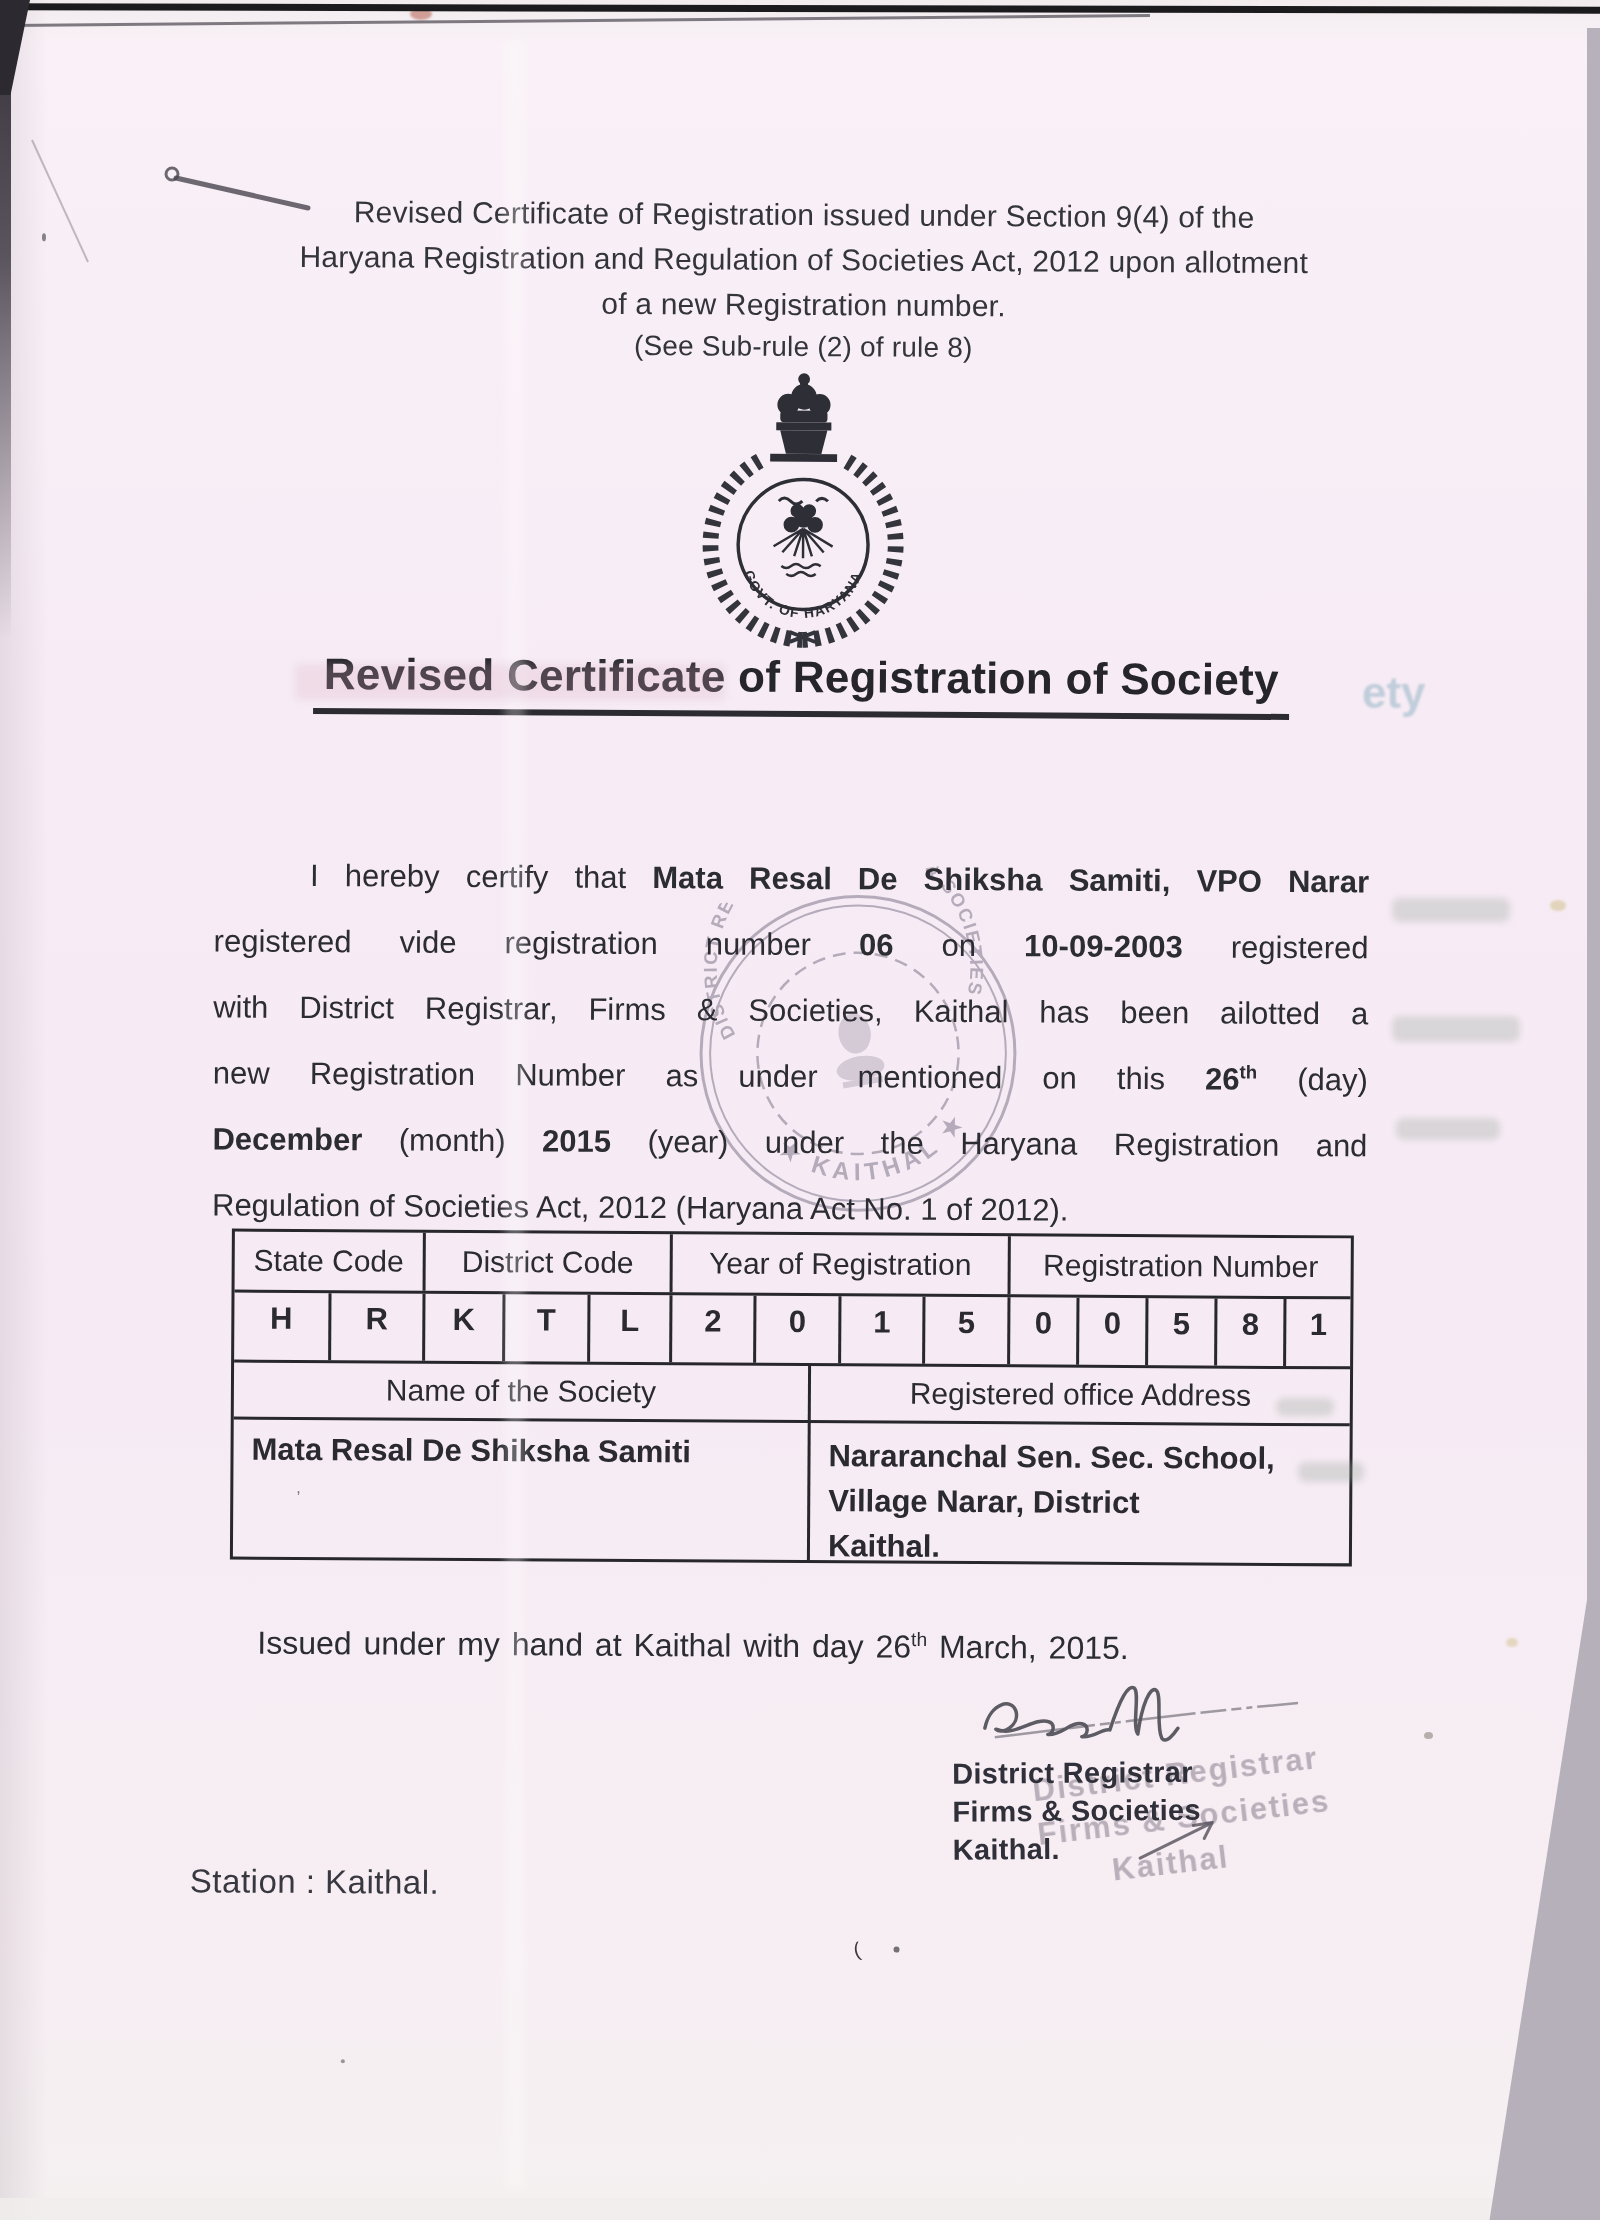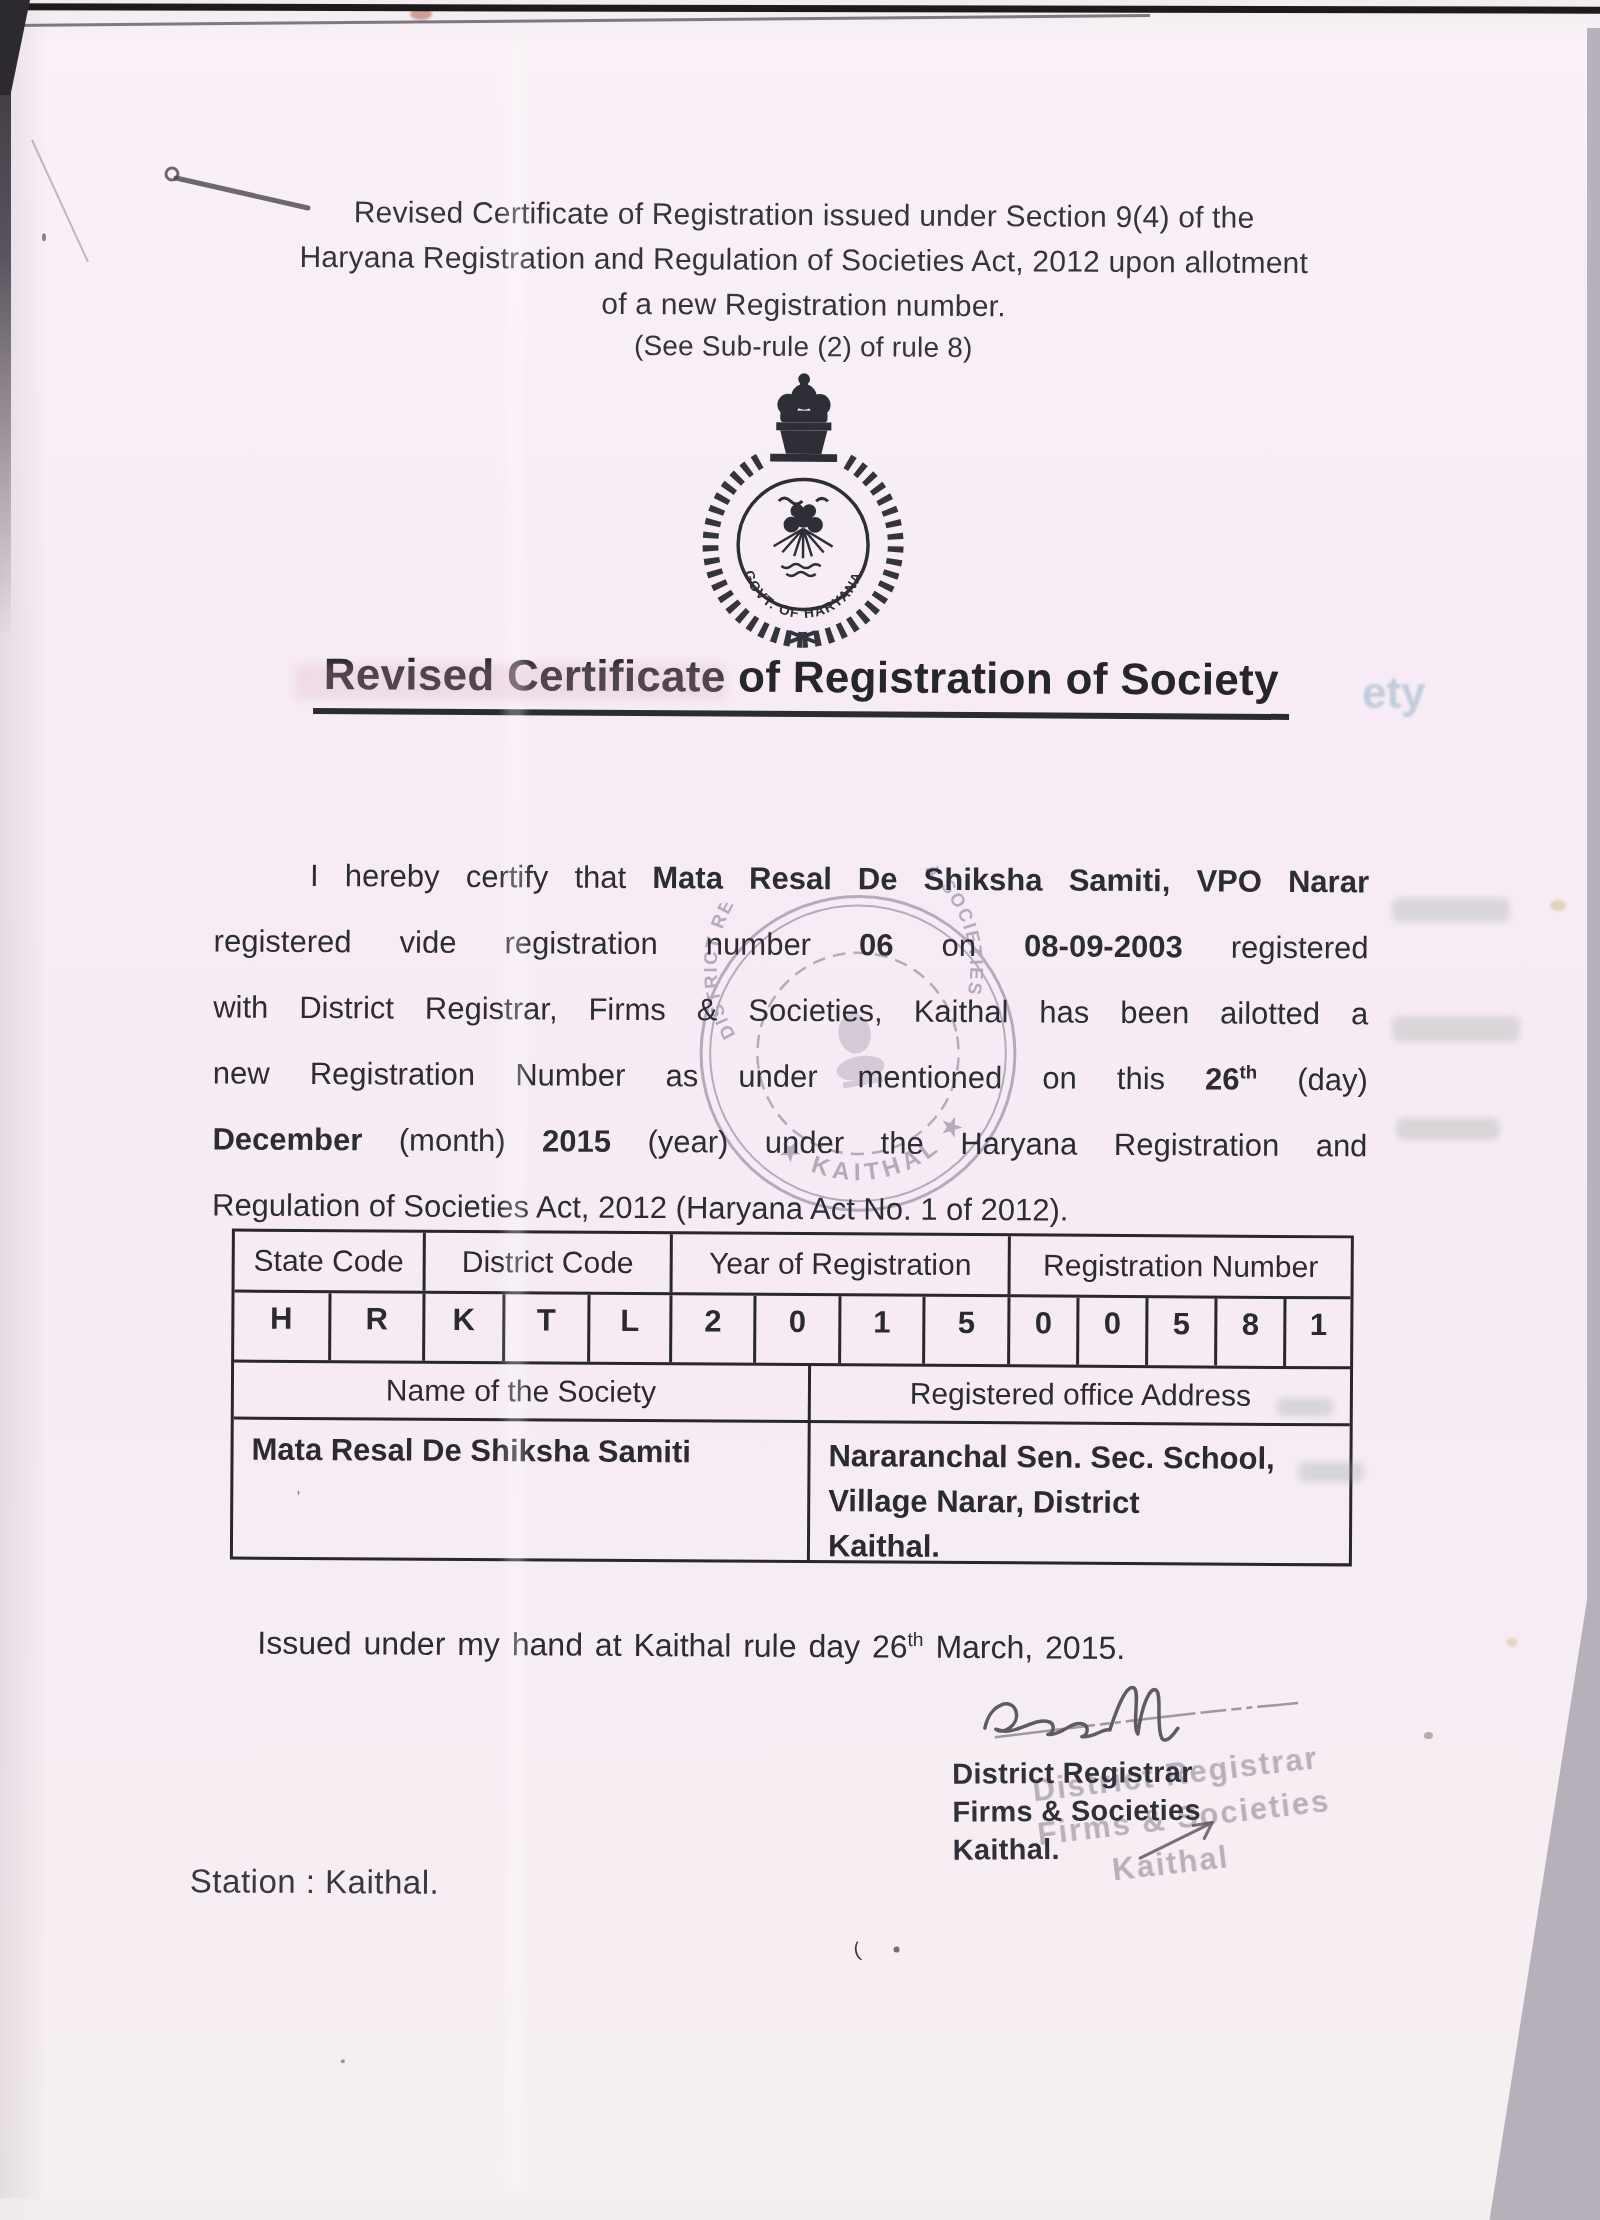--- a/index.html
+++ b/index.html
@@ -151,21 +151,21 @@
         </text>
       </g>
     </svg>
 
     <div class="title-wrap">
       <span class="title">Revised Certificate of Registration of Society</span>
     </div>
 
     <div class="bodytext">
         <div class="bline jl ind"><span>I hereby certify that </span><span class="b">Mata Resal De Shiksha Samiti, VPO Narar</span></div>
-        <div class="bline jl"><span>registered vide registration number </span><span class="b">06</span><span> on </span><span class="b">08-09-2003</span><span> registered</span></div>
+        <div class="bline jl"><span>registered vide registration number </span><span class="b">06</span><span> on </span><span class="b">10-09-2003</span><span> registered</span></div>
         <div class="bline jl"><span>with District Registrar, Firms &amp; Societies, Kaithal has been ailotted a</span></div>
         <div class="bline jl"><span>new Registration Number as under mentioned on this </span><span class="b">26</span><sup class="b">th</sup><span> (day)</span></div>
         <div class="bline jl"><span class="b">December</span><span> (month) </span><span class="b">2015</span><span> (year) under the Haryana Registration and</span></div>
         <div class="bline"><span>Regulation of Societies Act, 2012 (Haryana Act No. 1 of 2012).</span></div>
       </div>
 
     <svg class="seal" viewBox="0 0 340 340">
       <g fill="none" stroke="#8d8498">
         <circle cx="170" cy="170" r="156" stroke-width="3"></circle>
         <circle cx="170" cy="170" r="147" stroke-width="2"></circle>
@@ -214,21 +214,21 @@
         <div class="tcell hcell">Registered office Address</div>
       </div>
       <div class="trow r4">
         <div class="tcell namecell">Mata Resal De Shiksha Samiti</div>
         <div class="tcell addrcell">Nararanchal Sen. Sec. School,
 Village Narar, District
 Kaithal.</div>
       </div>
     </div>
 
-    <div class="issued"><span>Issued under my hand at </span><span class="b">Kaithal</span><span> rule day </span><span class="b">26</span><sup class="b">th</sup><span class="b"> March, 2015.</span></div>
+    <div class="issued"><span>Issued under my hand at </span><span class="b">Kaithal</span><span> with day </span><span class="b">26</span><sup class="b">th</sup><span class="b"> March, 2015.</span></div>
 
     <svg class="sig-svg" viewBox="0 0 380 115">
       <path d="M35,75 C40,50 62,44 66,58 C70,72 52,82 46,76 C64,84 84,64 98,68 C106,70 104,80 98,81 C112,82 120,68 132,70 C140,72 138,82 132,83 C146,84 152,74 160,76 C170,45 178,30 184,34 C190,38 182,72 188,80 C192,50 200,32 206,36 C212,40 206,72 212,84 C216,90 224,80 228,74" fill="none" stroke="#42424a" stroke-width="3.5" stroke-linecap="round" stroke-linejoin="round" opacity=".85"></path>
       <path d="M45,84 C140,72 260,56 348,48" fill="none" stroke="#55525c" stroke-width="2.5" opacity=".55" stroke-dasharray="70 5 26 5 10 5 6 5"></path>
     </svg>
 
     <div class="stamp-ghost">
       <div>District Registrar</div>
       <div>Firms &amp; Societies</div>
       <div style="padding-left:70px;">Kaithal</div>

